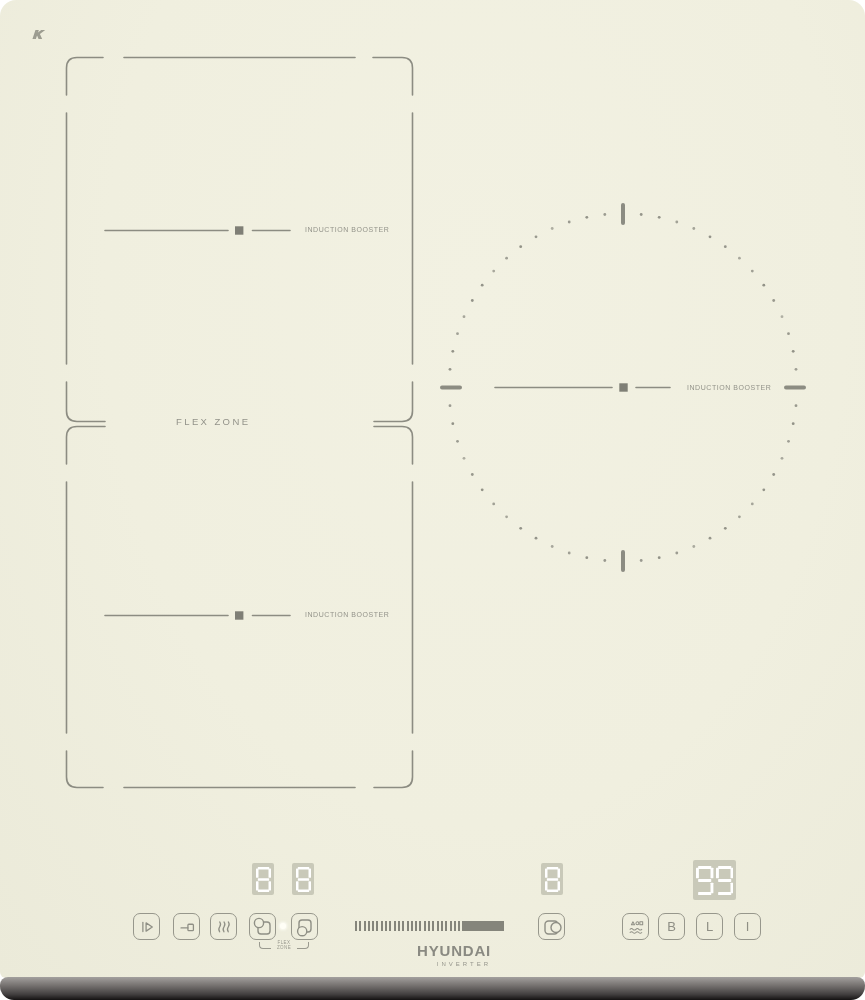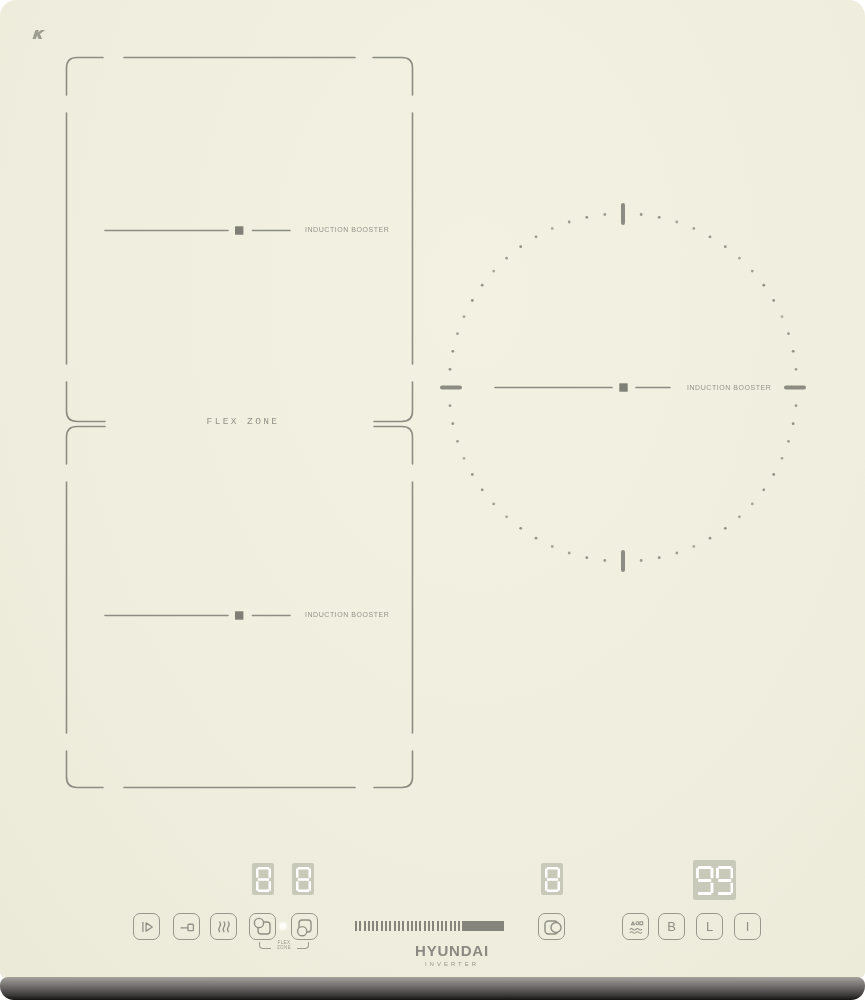--- a/index.html
+++ b/index.html
@@ -27,22 +27,22 @@
 
   .glass-mark{position:absolute;left:33px;top:27px;color:#9c9c90;
         font-size:13px;font-style:italic;font-weight:bold;transform:skewX(-8deg);
         text-shadow:1.3px 0 0 #9c9c90;}
 
   .label{position:absolute;color:var(--label);white-space:nowrap;}
   .booster{font-size:7px;letter-spacing:0.55px;}
   .booster-upper{left:305px;top:226px;}
   .booster-lower{left:305px;top:611px;}
   .booster-right{left:687px;top:383.5px;}
-  .flex-zone{left:183px;top:416px;width:120px;text-align:center;
-        font-size:9.5px;letter-spacing:2.4px;font-family:Liberation Mono, monospace;}
+  .flex-zone{left:176px;top:416px;width:120px;text-align:left;
+        font-size:9.5px;letter-spacing:2.4px;}
 
   
   .display{position:absolute;background:var(--display-bg);border-radius:2px;
         display:flex;align-items:center;justify-content:center;gap:2px;}
   .d-small{width:22px;height:32px;}
   .d-timer{width:43px;height:40px;}
   .display svg{height:25px;display:block;}
   .d-timer svg{height:29px;}
   .d-flex-upper{left:252px;top:863px;}
   .d-flex-lower{left:292px;top:863px;}
@@ -74,21 +74,21 @@
         transform:translateY(1px);}
 
   
   .slider{position:absolute;left:355px;top:920px;width:150px;height:11px;
         display:flex;align-items:center;cursor:pointer;}
   .slider-ticks{display:flex;gap:2.3px;align-items:center;}
   .slider-ticks span{width:2px;height:10px;background:var(--bar);display:block;}
   .slider-bar{width:42px;height:10px;background:var(--bar);margin-left:2px;}
 
   
-  .brand{position:absolute;left:382px;top:942px;width:140px;text-align:center;color:#8a8a82;}
+  .brand{position:absolute;left:351px;top:942px;width:140px;text-align:right;color:#8a8a82;}
   .brand .name{font-size:15px;font-weight:bold;letter-spacing:0.8px;}
   .brand .sub{font-size:6px;letter-spacing:3px;margin-top:2px;color:#95958c;}
 </style>
 </head>
 <body>
 
 <div class="stage">
   <div class="panel"></div>
 
   <span class="glass-mark">K</span>

